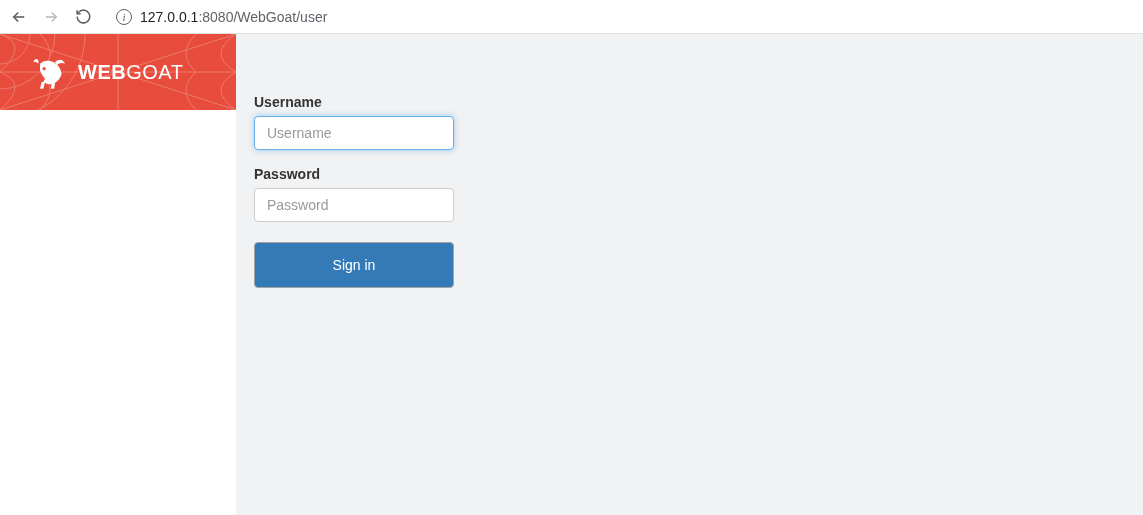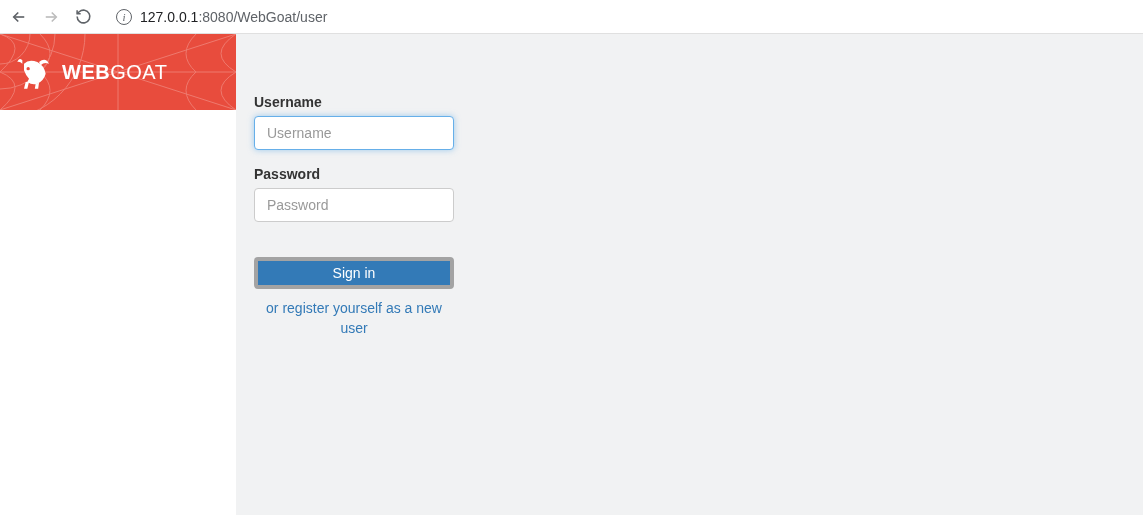--- a/index.html
+++ b/index.html
@@ -70,21 +70,21 @@
     }
     .sidebar {
       width: 236px;
       background: #fff;
     }
     .brand-header {
       height: 76px;
       background: #e84c3d;
       display: flex;
       align-items: center;
-      padding-left: 14px;
+      padding-left: 30px;
       gap: 8px;
       position: relative;
       overflow: hidden;
     }
     .brand-header svg.web {
       position: absolute;
       inset: 0;
       width: 100%;
       height: 100%;
       opacity: 0.25;
@@ -131,28 +131,28 @@
       background: #fff;
     }
     .form-input::placeholder { color: #999; }
     .form-input.focused {
       border-color: #66afe9;
       box-shadow: 0 0 6px rgba(102,175,233,.6);
       outline: none;
     }
     .btn-signin {
       width: 100%;
-      height: 32px;
+      height: 46px;
       background: #337ab7;
-      border: 4px solid #a3a3a3;
+      border: 1px solid #a3a3a3;
       color: #fff;
       font-size: 14px;
       border-radius: 4px;
       cursor: pointer;
-      margin-top: 19px;
+      margin-top: 4px;
     }
     .register-link {
       display: block;
       text-align: center;
       color: #337ab7;
       font-size: 14px;
       margin-top: 10px;
       text-decoration: none;
       line-height: 1.4;
     }
@@ -226,17 +226,16 @@
     <div class="login-box">
       <div class="form-group">
         <label class="form-label">Username</label>
         <input class="form-input focused" type="text" placeholder="Username" style="">
       </div>
       <div class="form-group">
         <label class="form-label">Password</label>
         <input class="form-input" type="password" placeholder="Password" style="">
       </div>
       <button class="btn-signin">Sign in</button>
-      <a href="#" class="register-link">or register yourself as a new user</a>
     </div>
   </div>
 
 </div>
 
 </body></html>

